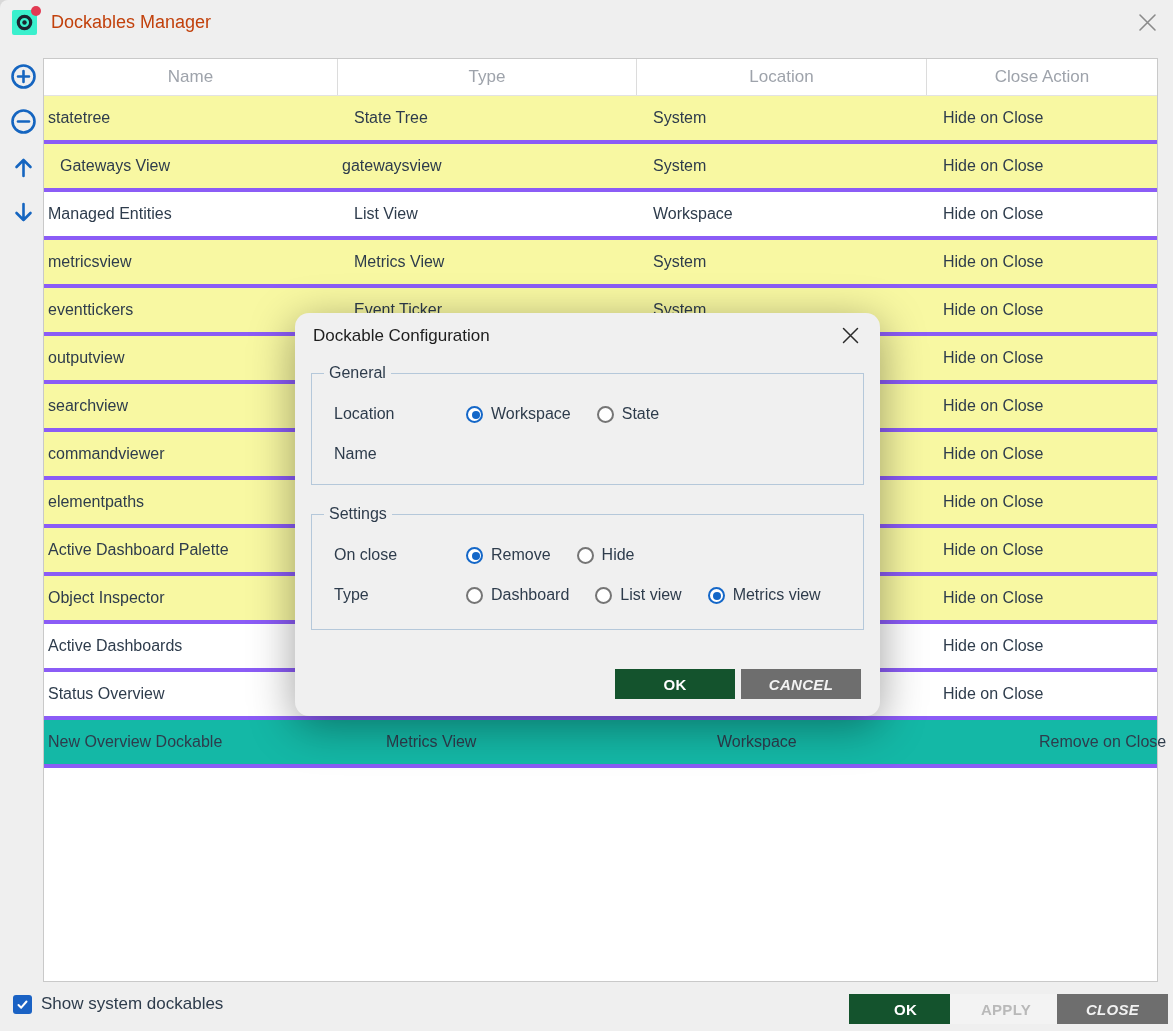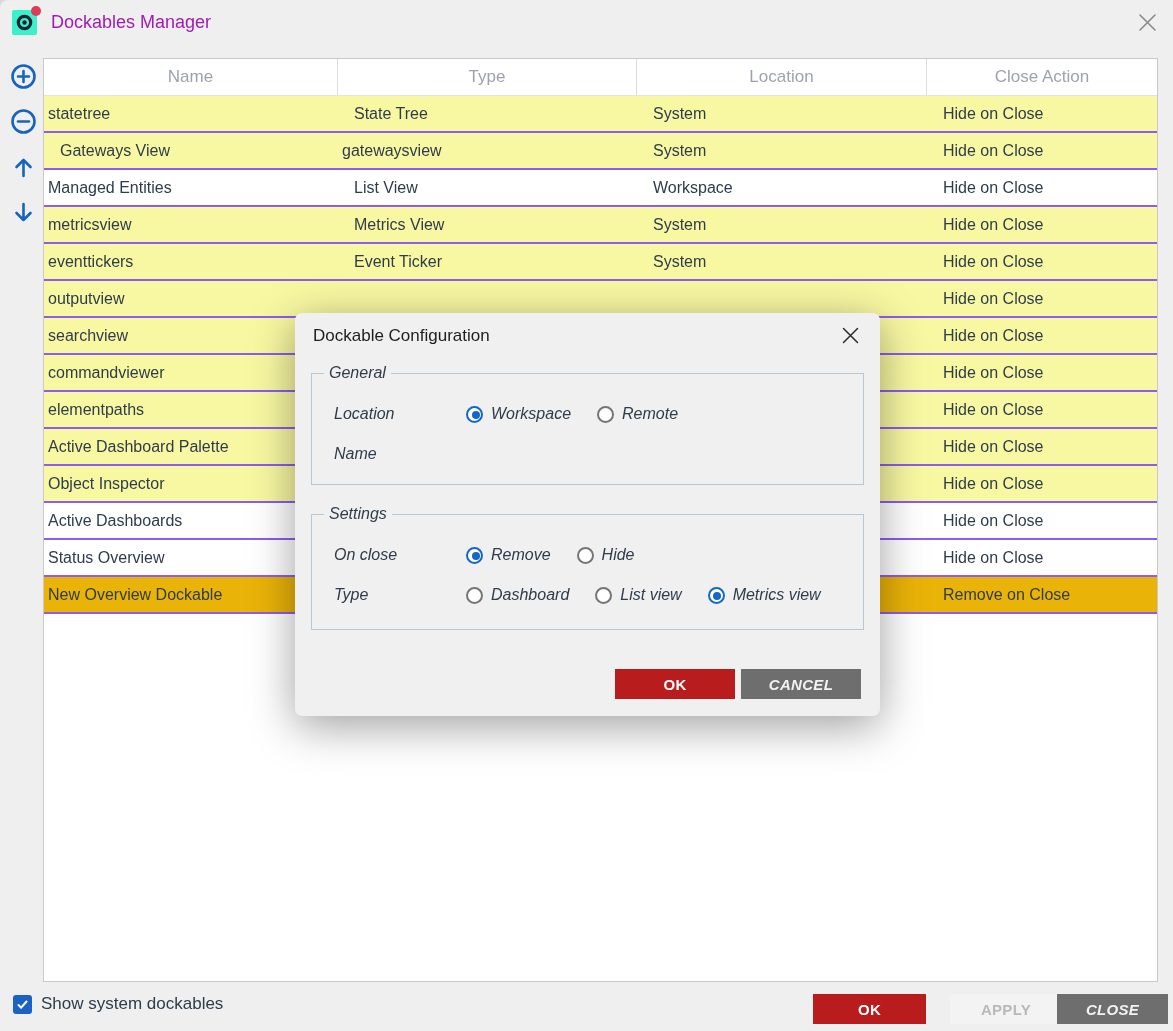--- a/index.html
+++ b/index.html
@@ -10,72 +10,72 @@
   }
 
   
   .titlebar { position:absolute; left:0; top:0; width:100%; height:44px;
     display:flex; align-items:center; padding-left:12px; }
   .app-icon { position:relative; width:25px; height:25px; background:#3af0cd;
     border-radius:2px; display:flex; align-items:center; justify-content:center; }
   .app-icon svg { display:block; }
   .app-badge { position:absolute; right:-4px; top:-4px; width:10px; height:10px;
     border-radius:50%; background:#e23a52; }
-  .win-title { margin-left:14px; font-size:18px; color:#a21caf; }
+  .win-title { margin-left:14px; font-size:18px; color:#c2410c; }
   .win-close { position:absolute; right:14px; top:10px; width:24px; height:24px;
     display:flex; align-items:center; justify-content:center; cursor:default; }
 
   
   .rail { position:absolute; left:0; top:44px; width:43px; bottom:46px; }
   .rail-btn { position:absolute; left:9px; width:28px; height:28px;
     display:flex; align-items:center; justify-content:center; }
 
   
   .table { position:absolute; left:43px; top:58px; width:1115px; height:924px;
     background:#ffffff; border:1px solid #c9c9c9; display:flex; flex-direction:column; }
   .thead { display:grid; grid-template-columns:294px 299px 290px 230px;
     height:37px; background:#ffffff; border-bottom:1px solid #e3e3e3; flex:0 0 auto; }
   .th { display:flex; align-items:center; justify-content:center;
     font-size:17px; color:#9ea3ab; border-right:1px solid #dcdcdc; }
   .th:last-child { border-right:none; }
   .trow { display:grid; grid-template-columns:294px 299px 290px 230px;
-    height:37px; border-bottom:2px solid #8b5cf6; flex:0 0 auto; }
+    height:48px; border-bottom:4px solid #8b5cf6; flex:0 0 auto; }
   .trow.yellow   { background:#f8f8a2; }
   .trow.white    { background:#ffffff; }
-  .trow.selected { background:#eab308; }
+  .trow.selected { background:#14b8a6;gap:32px; }
   .td { display:flex; align-items:center; font-size:16px; color:#2e3c4c;
     padding-left:16px; overflow:hidden; white-space:nowrap; }
   .td.first { padding-left:4px; }
   .tfill { flex:1 1 auto; background:#ffffff; }
 
   
   .footer { position:absolute; left:0; bottom:0; width:100%; height:46px;padding-left:24px; }
   .chkwrap { position:absolute; left:13px; top:9px; display:flex; align-items:center; }
   .checkbox { width:19px; height:19px; border-radius:3px; background:#1a62c4;
     display:flex; align-items:center; justify-content:center; }
   .chklabel { margin-left:9px; font-size:17px; color:#2e3c4c; }
   .btn { position:absolute; top:9px; height:30px; display:flex; align-items:center;
     justify-content:center; font-size:15px; font-weight:bold; letter-spacing:.3px; cursor:default; }
-  .btn-blue { background:#b91c1c; color:#ffffff; }
+  .btn-blue { background:#14532d; color:#ffffff;margin-left:36px; }
   .btn-gray { background:#6e6e6e; color:#f2f2f2;font-style:italic; }
   .btn-disabled { background:#f3f3f3; color:#b9b9b9; }
   #footer-ok    { left:813px; width:113px; }
   #footer-apply { left:950px; width:112px; }
   #footer-close { left:1057px; width:111px; }
 
   
   .dialog { position:absolute; left:295px; top:313px; width:585px; height:403px;
-    background:#f0f0f0; border-radius:7px; box-shadow:0 10px 45px rgba(0,0,0,.38);
+    background:#f0f0f0; border-radius:14px; box-shadow:0 10px 45px rgba(0,0,0,.38);
     z-index:10; }
   .dlg-titlebar { height:45px; display:flex; align-items:center;
     justify-content:space-between; padding:0 20px 0 18px; }
   .dlg-title { font-size:17px; color:#1e1e1e; }
   .dlg-close { width:20px; height:20px; display:flex; align-items:center;
     justify-content:center; cursor:default; }
-  .dlg-body { padding:0 16px;font-style:italic; }
+  .dlg-body { padding:0 16px; }
   fieldset { border:1px solid #b5c8da; margin-top:6px; padding:4px 14px 12px 14px; }
   fieldset legend { font-size:16px; color:#2e3c4c; padding:0 5px; margin-left:-2px; }
   .frow { display:flex; align-items:center; margin:16px 0 14px 8px; min-height:24px; }
   .flabel { width:132px; flex:0 0 auto; font-size:16px; color:#2e3c4c; }
   .radio-group { display:flex; align-items:center; }
   .radio-opt { display:flex; align-items:center; margin-right:26px; }
   .radio { width:17px; height:17px; border-radius:50%; background:#fff;
     border:2px solid #757575; position:relative; flex:0 0 auto; }
   .radio.on { border-color:#1467c8; }
   .radio.on::after { content:""; position:absolute; left:3.5px; top:3.5px;
@@ -260,21 +260,21 @@
         <legend>General</legend>
         <div class="frow">
           <span class="flabel">Location</span>
           <span class="radio-group">
               <span class="radio-opt">
                 <span class="radio on"></span>
                 <span class="radio-label">Workspace</span>
               </span>
               <span class="radio-opt">
                 <span class="radio"></span>
-                <span class="radio-label">Remote</span>
+                <span class="radio-label">State</span>
               </span>
             </span>
         </div>
         <div class="frow" style="margin-bottom:6px">
           <span class="flabel">Name</span>
         </div>
       </fieldset>
 
       <fieldset style="margin-top:20px">
         <legend>Settings</legend>

